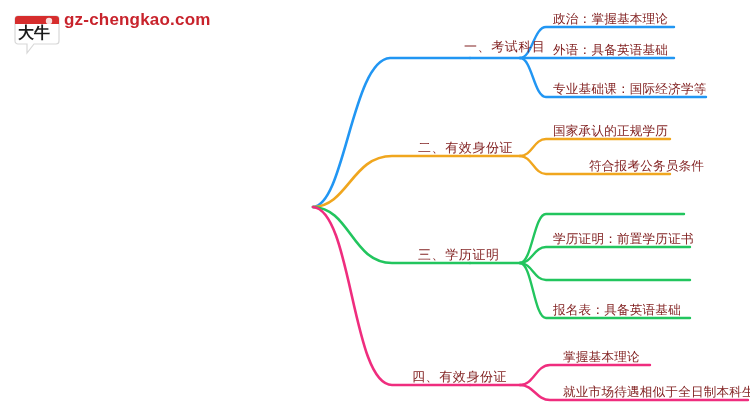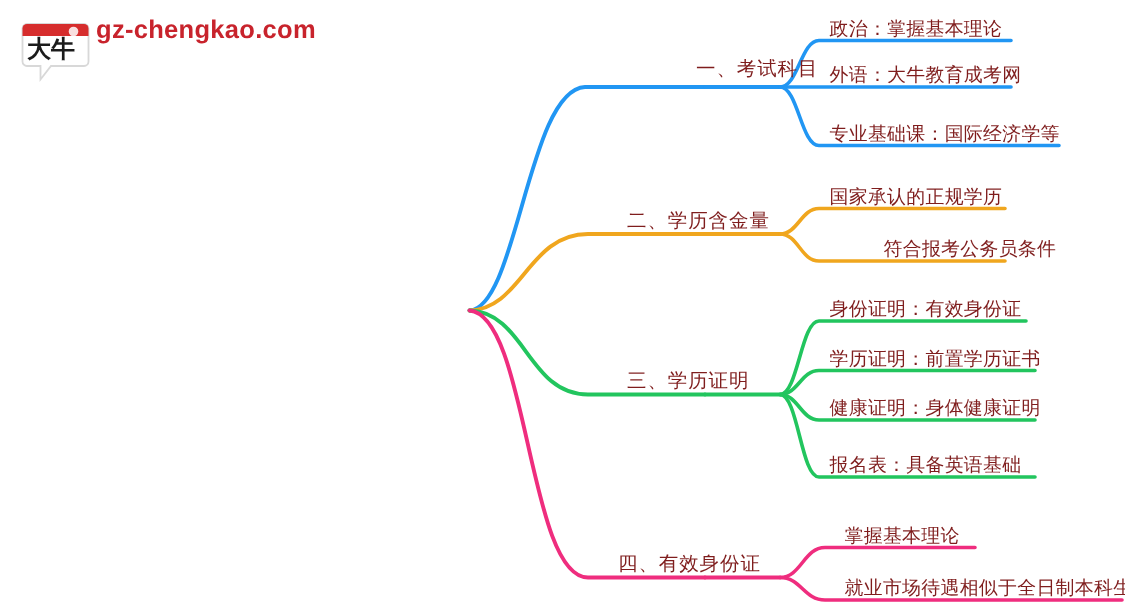--- a/index.html
+++ b/index.html
@@ -137,32 +137,30 @@
 
       <path d="M313,207 C352,210 352,385 392,385 L470,385" stroke="#ef2d7e" stroke-width="2.6"></path>
       <path d="M470,385 L520,385" stroke="#ef2d7e" stroke-width="2.6"></path>
       <path d="M520,385 C534,385 536,365 550,365 L650,365" stroke="#ef2d7e" stroke-width="2.4"></path>
       <path d="M520,385 C534,385 536,400 550,400 L748,400" stroke="#ef2d7e" stroke-width="2.4"></path>
     </g>
   </svg>
 
 
   <div class="node-text branch-label" style="left:418px; top:40px;margin-left:46px;">一、考试科目</div>
-  <div class="node-text branch-label" style="left:418px; top:141px;">二、学历含金量</div>
+  <div class="node-text branch-label" style="left:418px; top:141px;">二、有效身份证</div>
   <div class="node-text branch-label" style="left:418px; top:248px;">三、学历证明</div>
   <div class="node-text branch-label" style="left:412px; top:370px;">四、有效身份证</div>
 
   <div class="node-text leaf-label" style="left:553px; top:13px;">政治：掌握基本理论</div>
-  <div class="node-text leaf-label" style="left:553px; top:44px;">外语：大牛教育成考网</div>
+  <div class="node-text leaf-label" style="left:553px; top:44px;">外语：具备英语基础</div>
   <div class="node-text leaf-label" style="left:553px; top:83px;">专业基础课：国际经济学等</div>
 
   <div class="node-text leaf-label" style="left:553px; top:125px;">国家承认的正规学历</div>
   <div class="node-text leaf-label" style="left:553px; top:160px;margin-left:36px;">符合报考公务员条件</div>
 
-  <div class="node-text leaf-label" style="left:553px; top:200px;">身份证明：有效身份证</div>
   <div class="node-text leaf-label" style="left:553px; top:233px;">学历证明：前置学历证书</div>
-  <div class="node-text leaf-label" style="left:553px; top:266px;">健康证明：身体健康证明</div>
   <div class="node-text leaf-label" style="left:553px; top:304px;">报名表：具备英语基础</div>
 
   <div class="node-text leaf-label" style="left:563px; top:351px;">掌握基本理论</div>
   <div class="node-text leaf-label" style="left:563px; top:386px;">就业市场待遇相似于全日制本科生</div>
 
 </div>
 
 </body></html>

